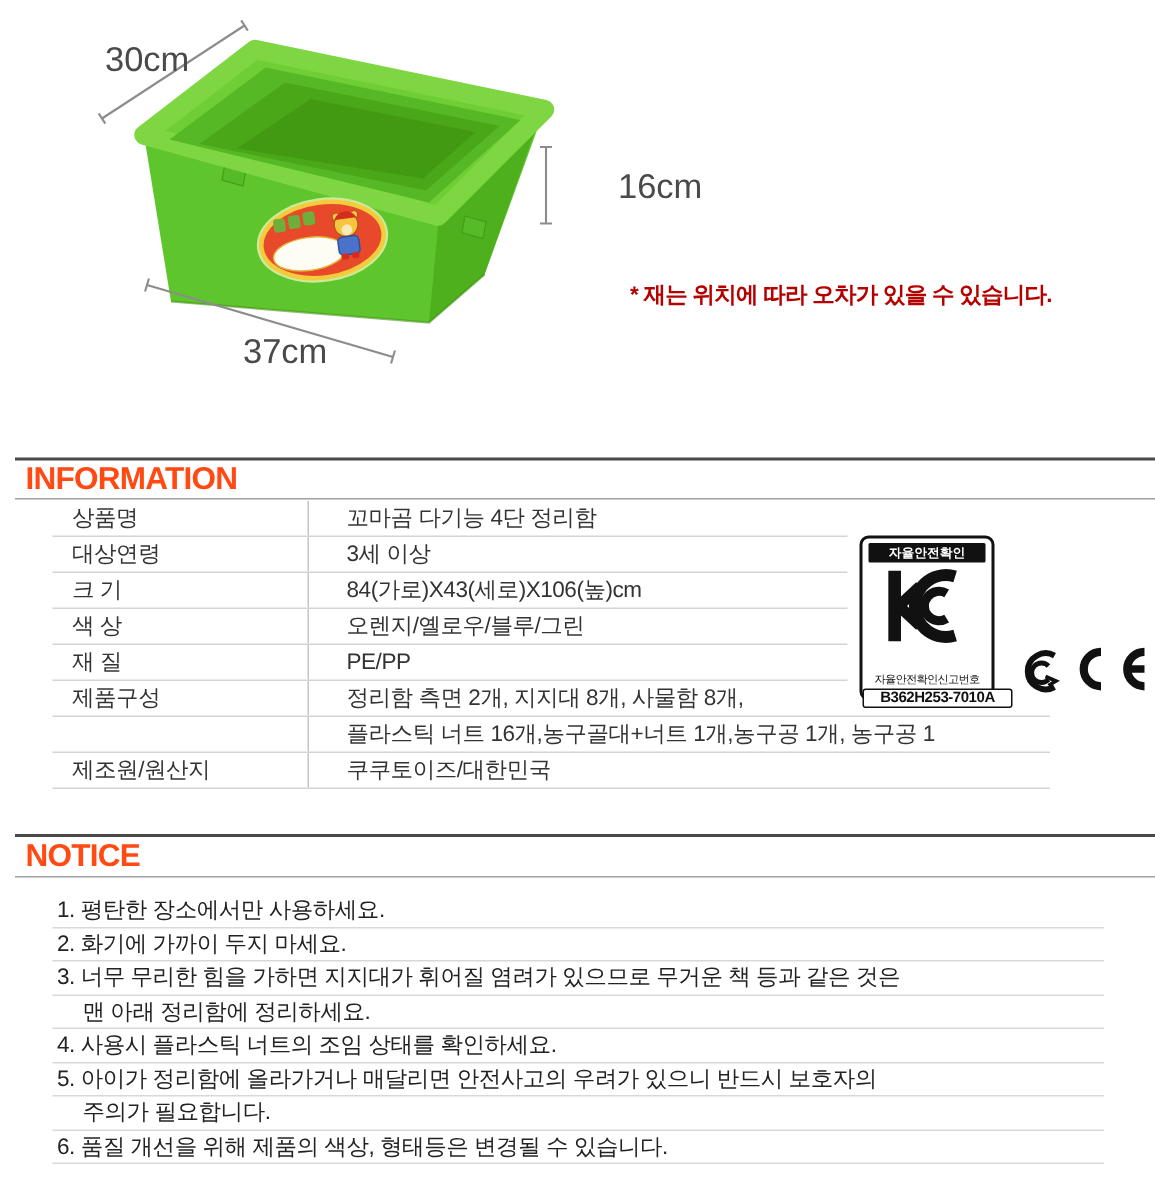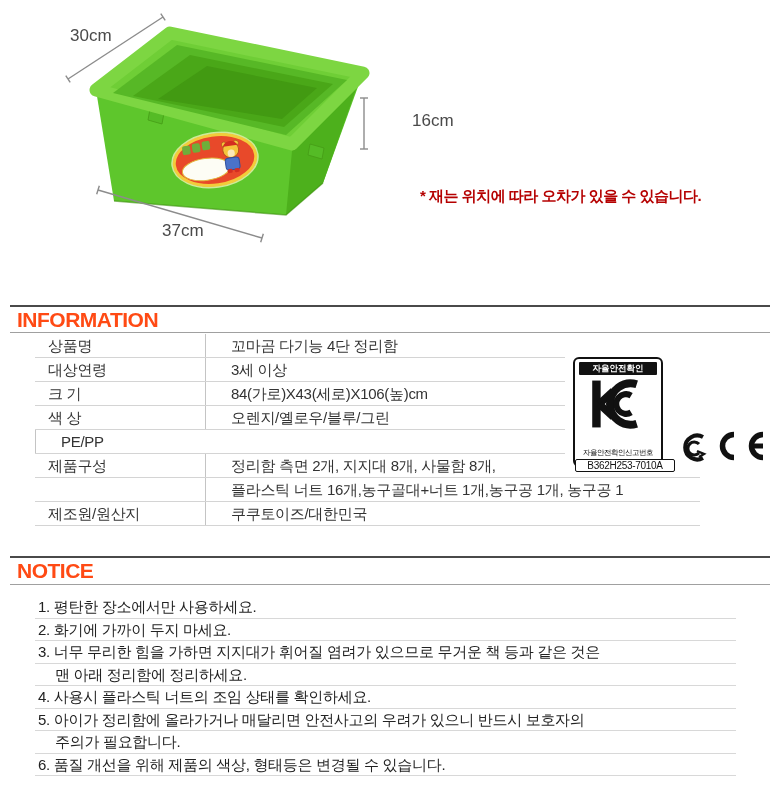--- a/index.html
+++ b/index.html
@@ -1,21 +1,21 @@
 <!DOCTYPE html>
 <html><head>
 <meta charset="utf-8">
 <style>
   html,body{margin:0;padding:0;background:#fff;}
   .page{position:relative;width:770px;height:791px;background:#fff;overflow:hidden;
         font-family:"Liberation Sans",sans-serif;color:#333;}
   .abs{position:absolute;}
 
   
-  .dim-label{position:absolute;font-size:17px;color:#4a4a4a;}
+  .dim-label{position:absolute;font-size:23px;color:#4a4a4a;}
   .note-red{position:absolute;left:420px;top:187px;font-size:15px;font-weight:bold;
             color:#b50000;letter-spacing:-0.5px;}
 
   
   .sec-topline{position:absolute;left:10px;width:760px;height:2px;background:#4a4a4a;}
   .sec-title{position:absolute;left:17px;font-size:21px;font-weight:bold;color:#ff4a14;
              letter-spacing:-0.5px;text-align:center;}
   .sec-subline{position:absolute;left:10px;width:760px;height:1px;background:#a0a0a0;}
 
   
@@ -29,21 +29,21 @@
   .marks{position:absolute;left:565px;top:353px;width:205px;height:118px;background:#fff;z-index:3;}
   .kc-box{position:absolute;left:8px;top:4px;width:90px;height:110px;border:2px solid #111;
           border-radius:6px;background:#fff;box-sizing:border-box;}
   .kc-topbar{margin:3px auto 0 auto;width:78px;height:13px;background:#111;color:#fff;
              font-size:8.5px;font-weight:bold;text-align:center;line-height:13px;
              white-space:nowrap;overflow:hidden;border-radius:1px;}
   .kc-logo{display:block;margin:1px auto 0 auto;}
   .kc-numlabel{font-size:7.5px;color:#111;text-align:center;white-space:nowrap;
                overflow:hidden;letter-spacing:-0.5px;margin-top:16px;}
   .kc-numbox{margin:1px auto 0 auto;width:100px;height:13px;border:1.5px solid #111;
-             border-radius:2px;font-size:10px;font-weight:normal;color:#111;text-align:center;
+             border-radius:2px;font-size:10px;font-weight:bold;color:#111;text-align:center;
              line-height:12px;letter-spacing:-0.3px;box-sizing:border-box;background:#fff;}
 
   
   .notice-list{position:absolute;left:35px;top:596px;width:701px;}
   .notice-line{height:22.5px;line-height:22.5px;border-bottom:1px solid #d8d8d8;
                font-size:15px;color:#222;letter-spacing:-0.3px;padding-left:3px;
                white-space:nowrap;box-sizing:border-box;}
   .notice-line.cont{padding-left:20px;}
 </style>
 </head>
@@ -121,20 +121,21 @@
     </div>
     <div class="info-row">
       <div class="info-label">크 기</div>
       <div class="info-value">84(가로)X43(세로)X106(높)cm</div>
     </div>
     <div class="info-row">
       <div class="info-label">색 상</div>
       <div class="info-value">오렌지/옐로우/블루/그린</div>
     </div>
     <div class="info-row">
+      <div class="info-label">재 질</div>
       <div class="info-value">PE/PP</div>
     </div>
     <div class="info-row">
       <div class="info-label">제품구성</div>
       <div class="info-value">정리함 측면 2개, 지지대 8개, 사물함 8개,</div>
     </div>
     <div class="info-row">
       <div class="info-label"></div>
       <div class="info-value">플라스틱 너트 16개,농구골대+너트 1개,농구공 1개, 농구공 1</div>
     </div>

